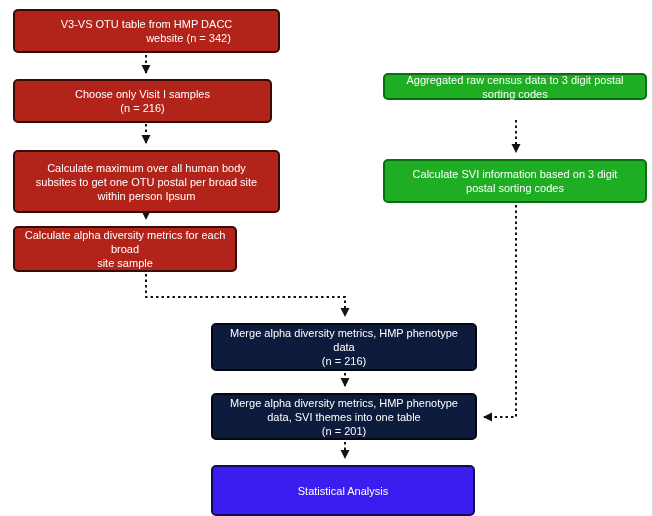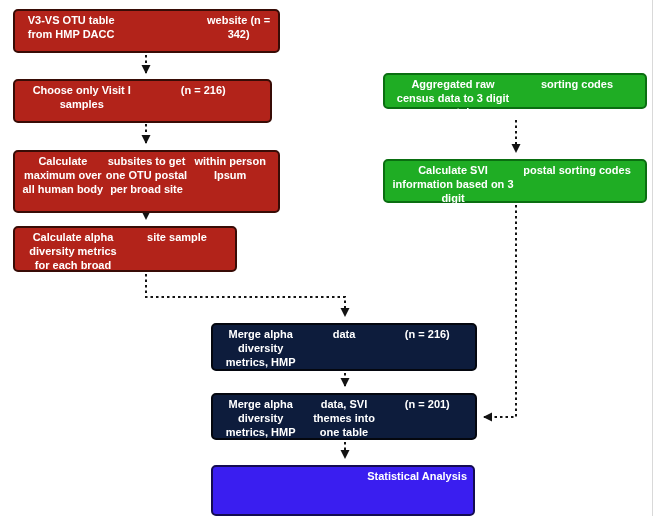--- a/index.html
+++ b/index.html
@@ -11,47 +11,46 @@
     border-right: 1px solid #d9d9d9;
     box-sizing: border-box;
     font-family: "Liberation Sans", sans-serif;
     overflow: hidden;
   }
   .node {
     position: absolute;
     box-sizing: border-box;
     border-radius: 5px;
     display: flex;
-    flex-direction: row;
+    flex-direction: column;
     justify-content: center;
     align-items: stretch;
     color: #ffffff;
     font-size: 11px;
     line-height: 14px;
     text-align: center;
     padding: 2px 6px;
-    font-weight: bold;
   }
   .node .line { width: 100%; }
   .node .shift-r { padding-left: 84px; box-sizing: border-box; }
   .node-red   { background: #b2231a; border: 2px solid #380c06; }
   .node-green { background: #1fad24; border: 2px solid #0a6e11; }
   .node-navy  { background: #0d1c3c; border: 2px solid #04070f; }
   .node-blue  { background: #3a1ef0; border: 2px solid #140c52; }
 
   
   #n-otu    { left: 13px;  top: 9px;   width: 267px; height: 44px; }
   #n-visit1 { left: 13px;  top: 79px;  width: 259px; height: 44px; }
   #n-max    { left: 13px;  top: 150px; width: 267px; height: 63px; }
   #n-alpha  { left: 13px;  top: 226px; width: 224px; height: 46px; }
-  #n-census { left: 383px; top: 73px;  width: 264px; height: 36px; }
+  #n-census { left: 383px; top: 73px;  width: 264px; height: 27px; }
   #n-svi    { left: 383px; top: 159px; width: 264px; height: 44px; }
   #n-merge1 { left: 211px; top: 323px; width: 266px; height: 48px; }
   #n-merge2 { left: 211px; top: 393px; width: 266px; height: 47px; }
-  #n-stats  { left: 211px; top: 465px; width: 264px; height: 51px; text-align: right; }
+  #n-stats  { left: 211px; top: 465px; width: 264px; height: 51px; }
 
   #edge-layer {
     position: absolute;
     left: 0; top: 0;
     width: 653px; height: 516px;
     pointer-events: none;
   }
   #edge-layer path.edge {
     fill: none;
     stroke: #131313;

